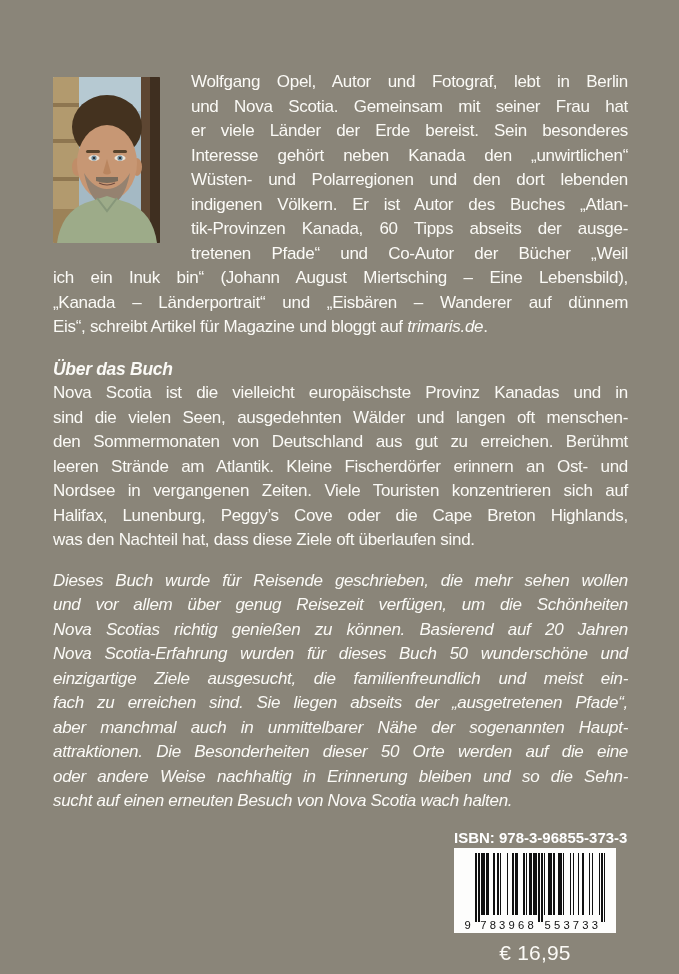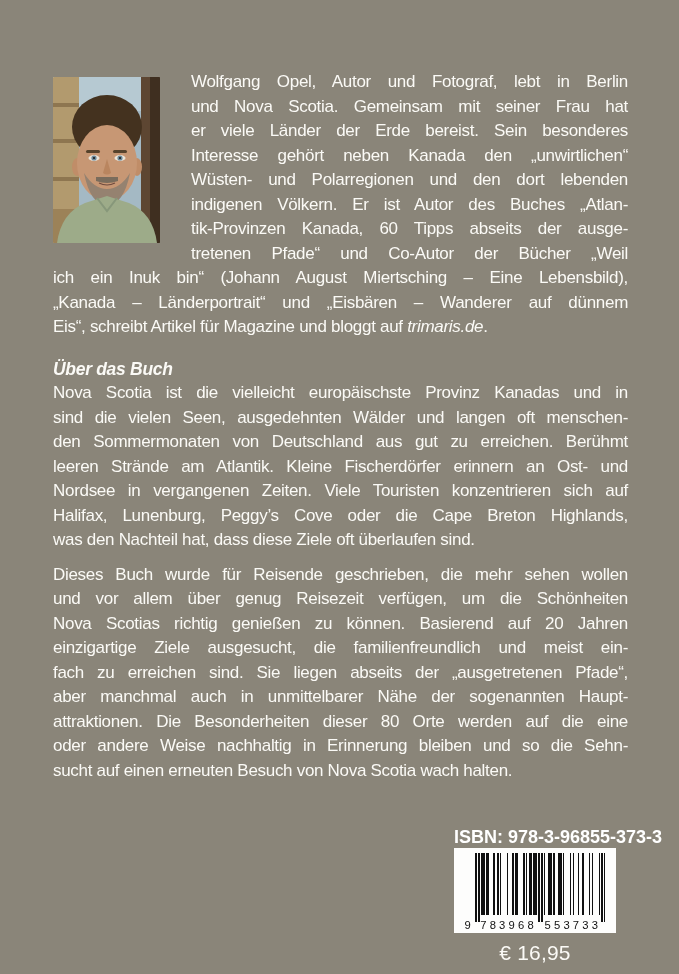--- a/index.html
+++ b/index.html
@@ -33,30 +33,30 @@
     display:block;
     border-radius:1px;
   }
   .heading{
     margin-top:17px;
     font-weight:bold;
     font-style:italic;
     font-size:17.5px;
     line-height:24.5px;
   }
-  .para-gap{margin-top:10px;}
+  .para-gap{margin-top:16px;font-style:italic;}
   em{font-style:italic;}
 
   .isbn-block{
     position:absolute;
     left:454px;top:829px;
     width:162px;
   }
   .isbn-label{
-    font-size:18px;
+    font-size:15px;
     font-weight:bold;
     letter-spacing:0px;
     line-height:17px;
     color:#ffffff;
     white-space:nowrap;
     text-align:center;
   }
   .barcode-box{
     margin-top:2px;
     width:162px;height:85px;
@@ -147,24 +147,25 @@
           <div class="jline">den Sommermonaten von Deutschland aus gut zu erreichen. Berühmt</div>
           <div class="jline">leeren Strände am Atlantik. Kleine Fischerdörfer erinnern an Ost- und</div>
           <div class="jline">Nordsee in vergangenen Zeiten. Viele Touristen konzentrieren sich auf</div>
           <div class="jline">Halifax, Lunenburg, Peggy’s Cove oder die Cape Breton Highlands,</div>
           <div class="jline jlast">was den Nachteil hat, dass diese Ziele oft überlaufen sind.</div>
         </div>
       <div class="para-gap">
           <div class="jline">Dieses Buch wurde für Reisende geschrieben, die mehr sehen wollen</div>
           <div class="jline">und vor allem über genug Reisezeit verfügen, um die Schönheiten</div>
           <div class="jline">Nova Scotias richtig genießen zu können. Basierend auf 20 Jahren</div>
+          <div class="jline">Nova Scotia-Erfahrung wurden für dieses Buch 50 wunderschöne und</div>
           <div class="jline">einzigartige Ziele ausgesucht, die familienfreundlich und meist ein-</div>
           <div class="jline">fach zu erreichen sind. Sie liegen abseits der „ausgetretenen Pfade“,</div>
           <div class="jline">aber manchmal auch in unmittelbarer Nähe der sogenannten Haupt-</div>
-          <div class="jline">attraktionen. Die Besonderheiten dieser 80 Orte werden auf die eine</div>
+          <div class="jline">attraktionen. Die Besonderheiten dieser 50 Orte werden auf die eine</div>
           <div class="jline">oder andere Weise nachhaltig in Erinnerung bleiben und so die Sehn-</div>
           <div class="jline jlast">sucht auf einen erneuten Besuch von Nova Scotia wach halten.</div>
         </div>
     </div>
 
   </div>
 
   <div class="isbn-block">
     <div class="isbn-label">ISBN: 978-3-96855-373-3</div>
     <div class="barcode-box">

